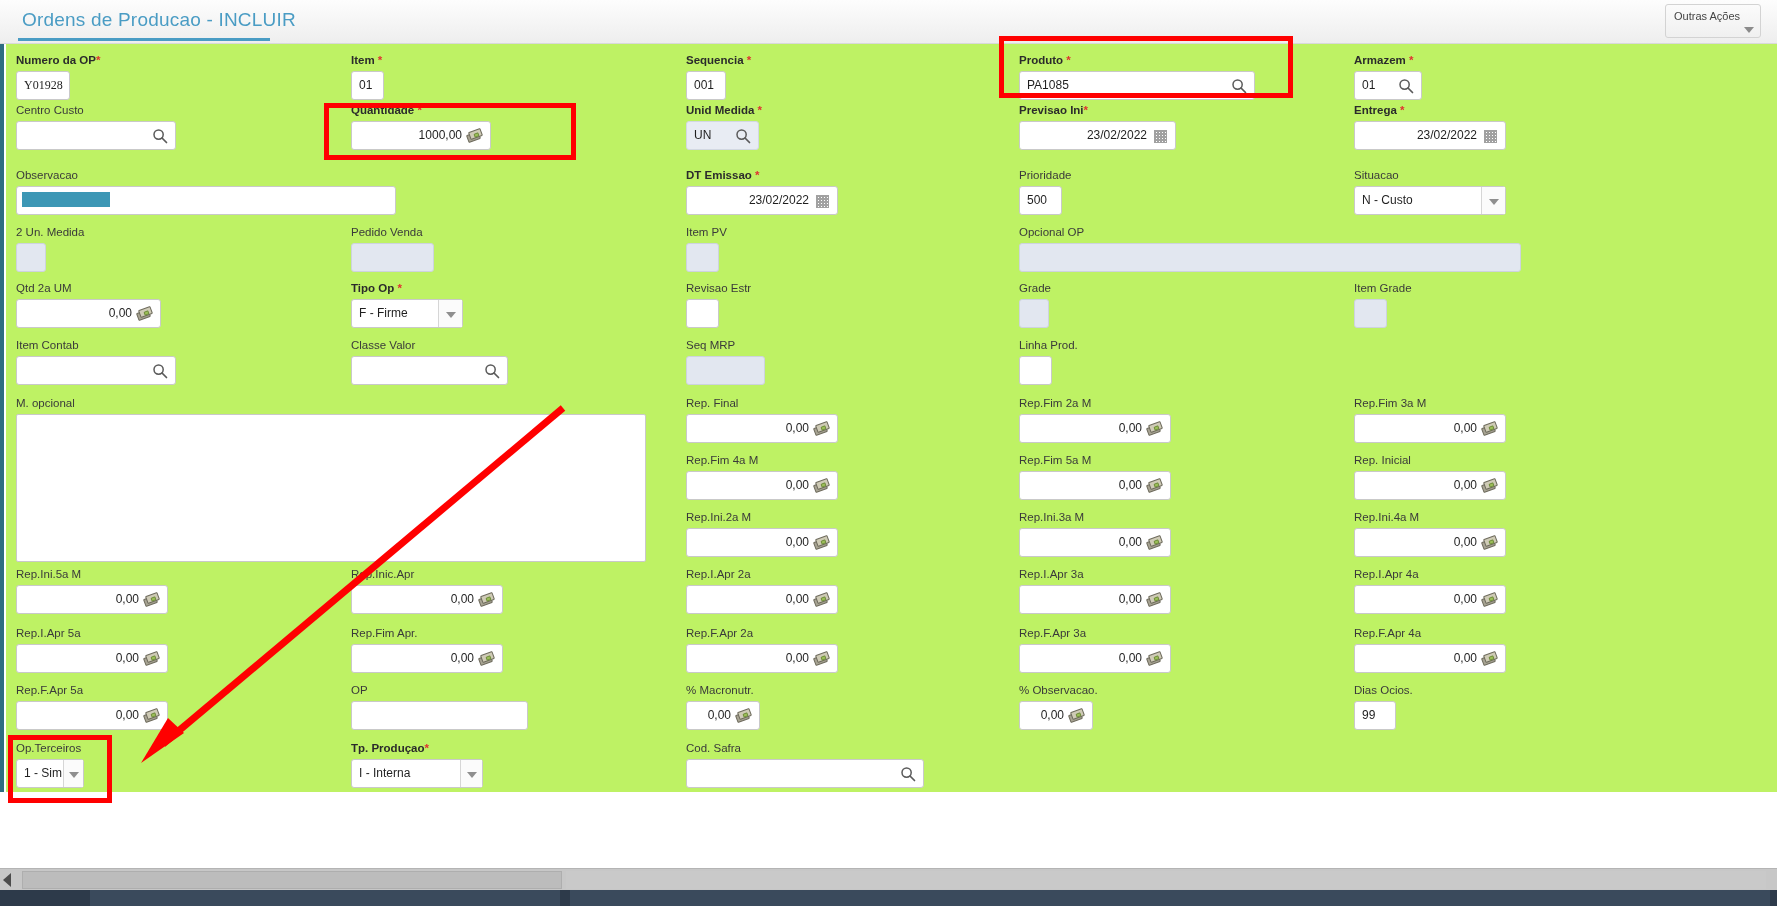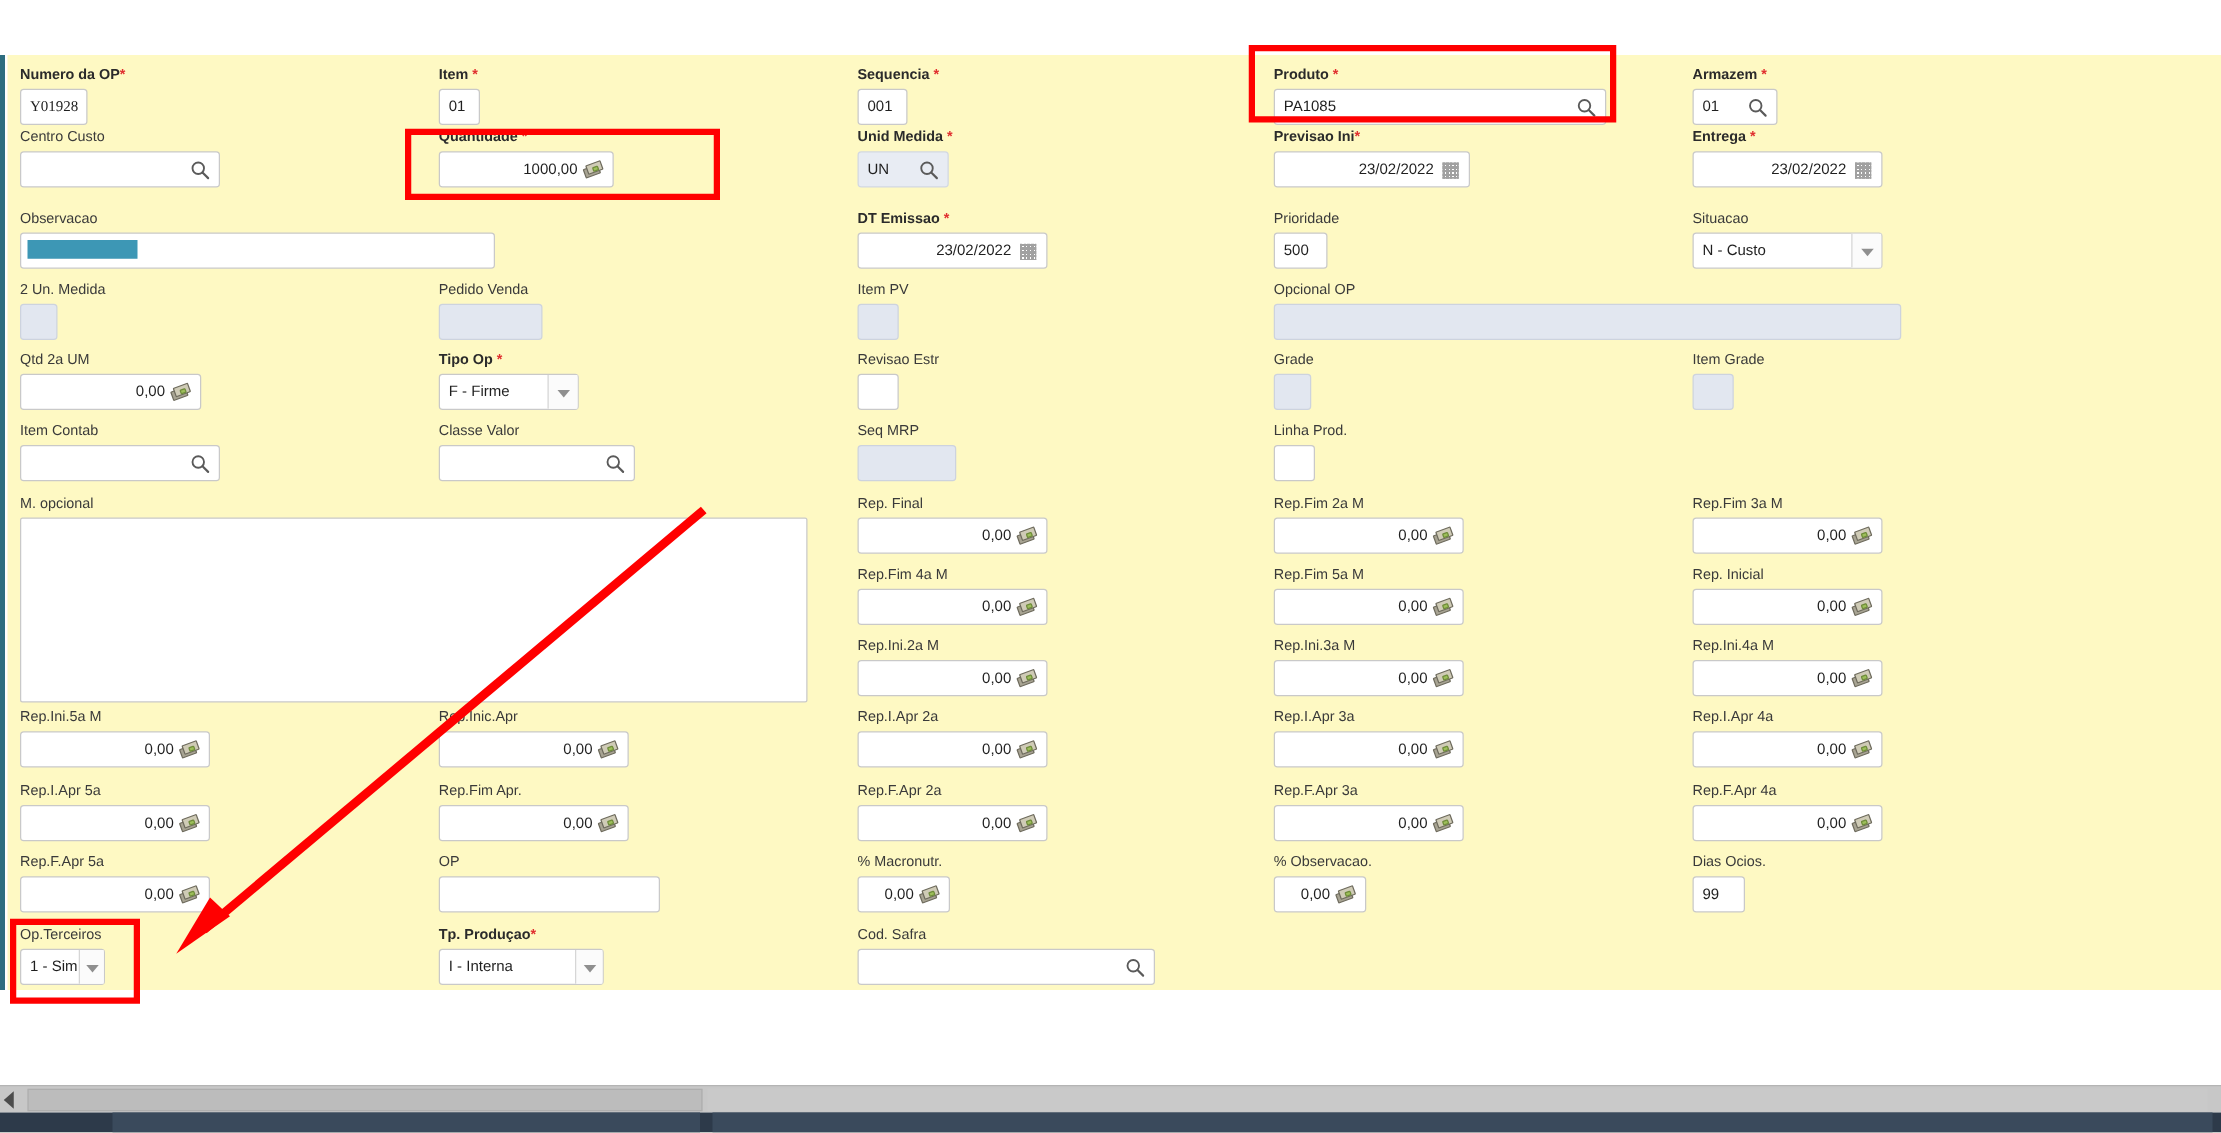--- a/index.html
+++ b/index.html
@@ -78,21 +78,21 @@
     left: 4px; top: 44px;
     width: 2px; height: 748px;
     background: #ffffff;
   }
 
   
   .form-area {
     position: absolute;
     left: 6px; top: 44px;
     width: 1771px; height: 748px;
-    background: #fef9c3;
+    background: #bef264;
   }
 
   
   .field { position: absolute; }
   .f-label {
     position: absolute;
     left: 0; top: 0;
     font-size: 11.5px;
     font-weight: bold;
     color: #2b2b2b;
@@ -252,20 +252,28 @@
     position: absolute;
     top: 0; height: 16px;
     background: #3a4a5c;
   }
 </style>
 </head>
 <body>
 
 <div id="app">
 
+  <div class="titlebar">
+    <div class="title-text">Ordens de Producao - INCLUIR</div>
+    <div class="title-underline"></div>
+    <div class="outras-acoes">
+      <span class="oa-label">Outras Ações</span>
+      <span class="oa-caret"></span>
+    </div>
+  </div>
 
   <div class="left-rail"></div>
   <div class="left-rail-inner"></div>
 
   <div class="form-area">
 
     <div class="field" style="left:10px; top:10px; width:180px;">
       <span class="f-label"><span>Numero da OP</span><span class="req">*</span></span>
       <div class="ctl" style="width:54px;font-family:Liberation Serif, serif;">
         <span class="val">Y01928</span>
@@ -281,21 +289,21 @@
 
     <div class="field" style="left:680px; top:10px; width:180px;">
       <span class="f-label"><span>Sequencia</span> <span class="req">*</span></span>
       <div class="ctl" style="width:40px;">
         <span class="val">001</span>
       </div>
     </div>
 
     <div class="field" style="left:1013px; top:10px; width:260px;">
       <span class="f-label"><span>Produto</span> <span class="req">*</span></span>
-      <div class="ctl" style="width:266px;text-align:right;">
+      <div class="ctl" style="width:236px;text-align:right;">
         <span class="val">PA1085</span>
         <span class="ico-search">
           <svg viewBox="0 0 16 16" width="16" height="16">
               <circle cx="6.6" cy="6.6" r="4.6" fill="none" stroke="#5a5a5a" stroke-width="1.5"></circle>
               <line x1="10" y1="10" x2="14.5" y2="14.5" stroke="#5a5a5a" stroke-width="1.7" stroke-linecap="round"></line>
             </svg>
         </span>
       </div>
     </div>
 

